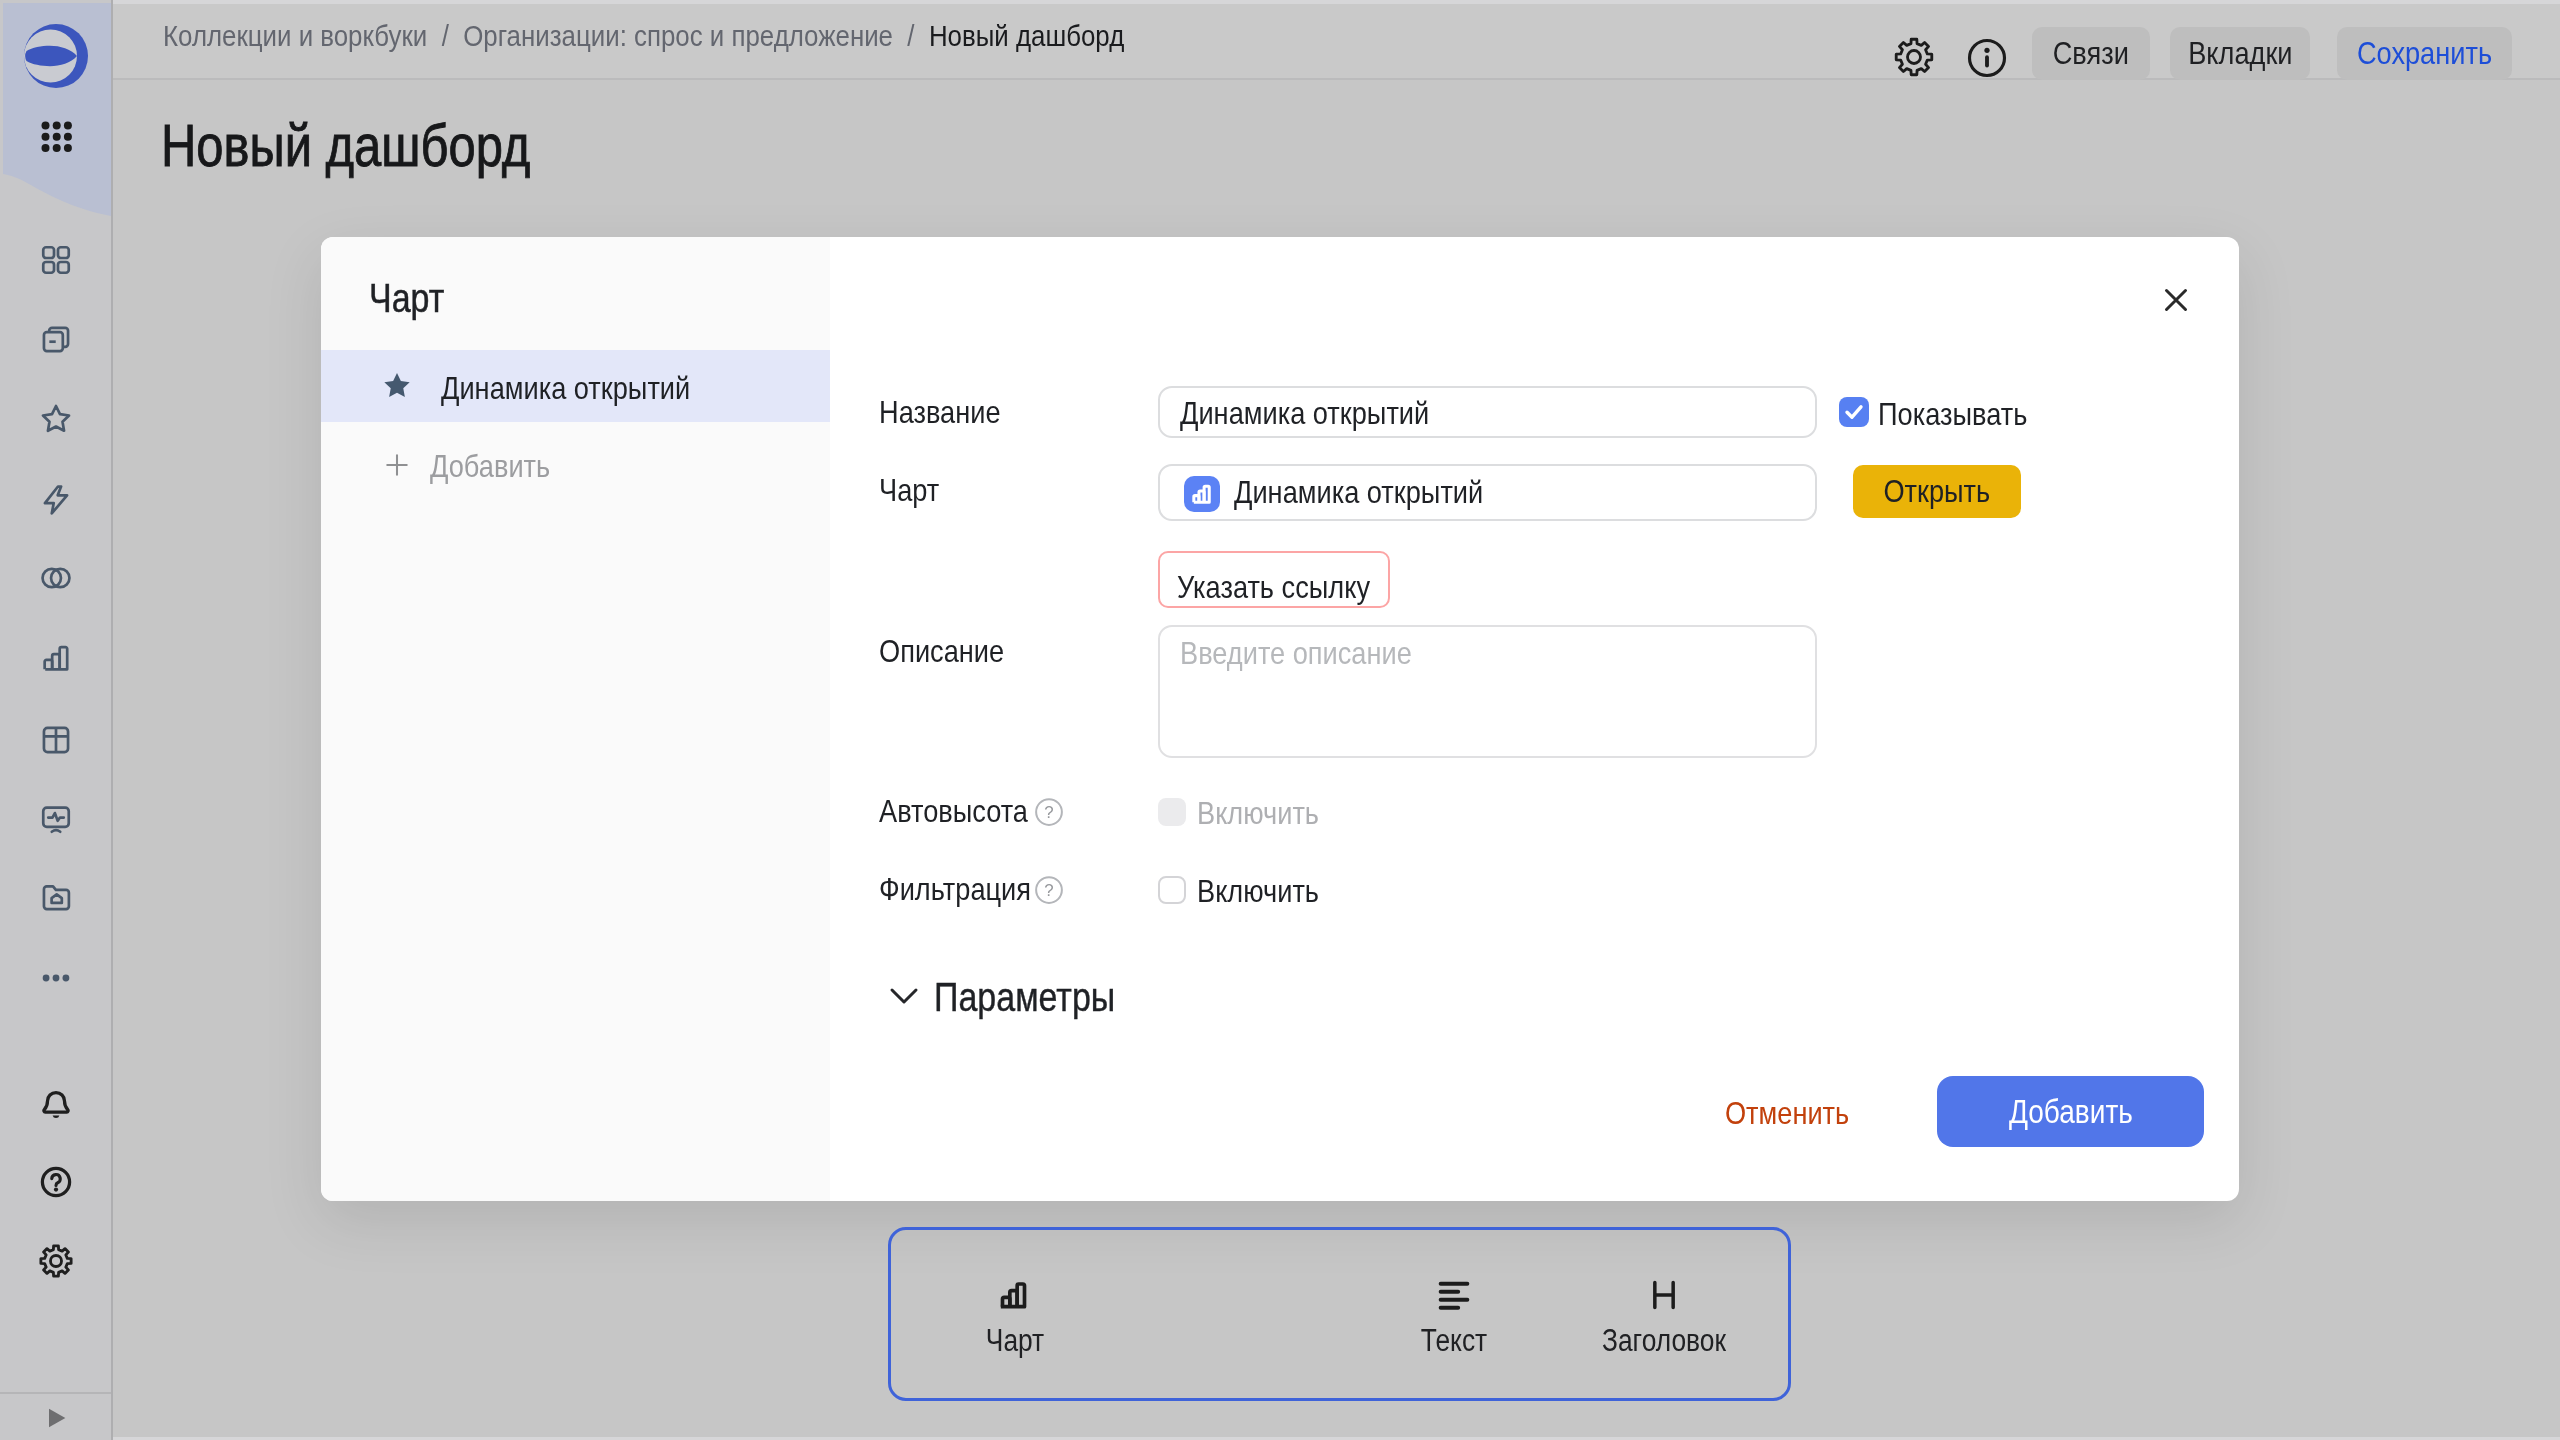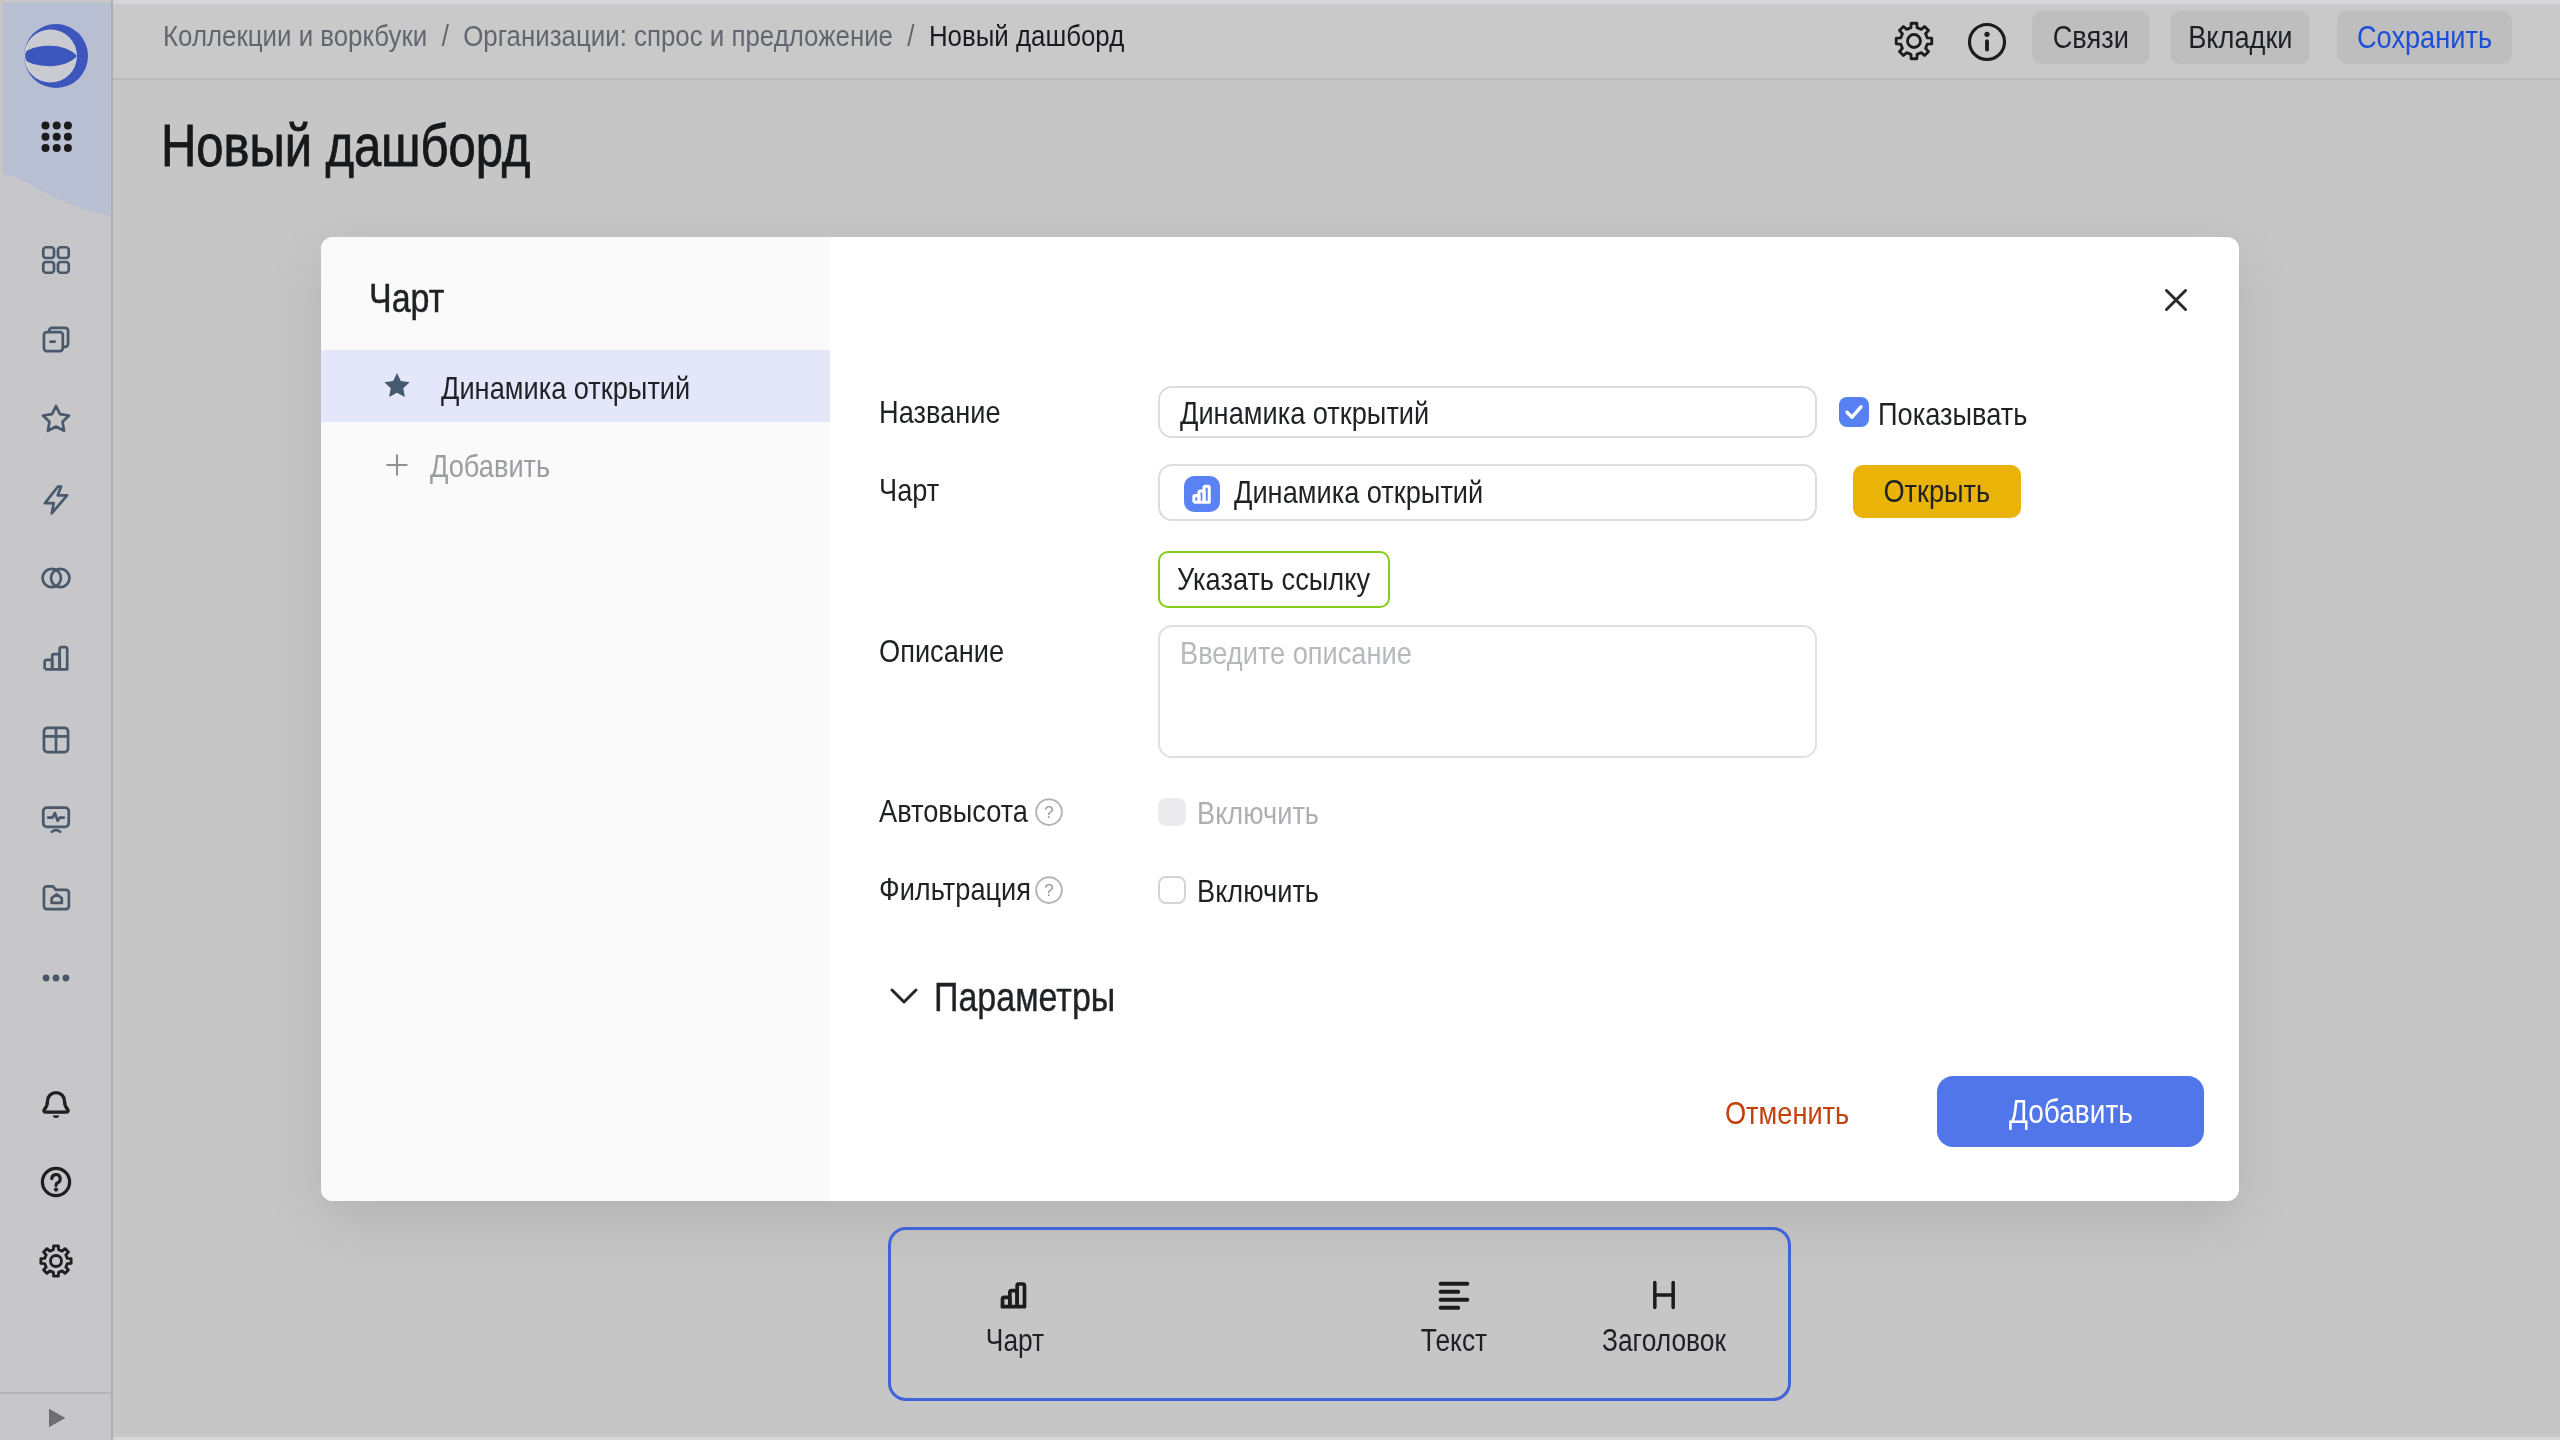--- a/index.html
+++ b/index.html
@@ -32,39 +32,39 @@
 #mladd{left:0;top:191px;width:509px;height:72px}
 #mladd .txt{left:109px;top:20px;font-size:32px;color:#9c9da0;transform:scaleX(.85);transform-origin:left top;white-space:nowrap}
 .label{font-size:32px;color:#1f2125;white-space:nowrap;transform:scaleX(.85);transform-origin:left top}
 .inp{left:837px;width:659px;background:#fff;border:2px solid #dcdddf;border-radius:14px}
 .inp .txt{position:absolute;left:20px;font-size:32px;color:#1f2125;white-space:nowrap;transform:scaleX(.85);transform-origin:left top}
 
 .cb{width:30px;height:30px;border-radius:8px}
 
 #openbtn{left:1532px;top:228px;width:168px;height:53px;background:#eab308;border-radius:10px;
  font-size:32px;color:#1f2125;display:flex;align-items:center;justify-content:center}
-#linkbtn{left:837px;top:314px;width:232px;height:57px;border:2px solid #84cc16;border-radius:10px;
- font-size:32px;color:#1f2125;display:flex;align-items:center;justify-content:center;background:#fff}
+#linkbtn{left:837px;top:314px;width:232px;height:57px;border:2px solid #fca5a5;border-radius:10px;
+ font-size:32px;color:#1f2125;display:flex;align-items:flex-end;justify-content:center;background:#fff}
 #cancel{left:1392px;top:858px;width:148px;font-size:32px;color:#c2410c}
 #addbtn{left:1616px;top:839px;width:267px;height:71px;background:#5176e9;border-radius:16px;
  color:#fff;font-size:33px;display:flex;align-items:center;justify-content:center}
 
 #toolbar{left:888px;top:1227px;width:903px;height:174px;border:3px solid #3f63d9;border-radius:18px}
 .titem{position:absolute;top:0;width:160px;height:100%;}
 .titem svg{position:absolute;left:50%;top:45px;transform:translateX(-50%)}
 .titem .lbl{position:absolute;left:50%;top:93px;transform:translateX(-50%) scaleX(.85);font-size:31px;color:#202124;white-space:nowrap}
 </style></head>
 <body>
 <div class="abs" id="topstrip"></div>
 <div class="abs" style="left:0;top:1437px;width:2560px;height:3px;background:#d6d6d8"></div>
 <div class="abs" id="header"></div>
 <div class="abs" id="sidebar"></div>
 <div class="abs" id="title">Новый дашборд</div>
 <div class="abs" id="crumbs">Коллекции и воркбуки&nbsp; /&nbsp; Организации: спрос и предложение&nbsp; /&nbsp; <span class="last">Новый дашборд</span></div>
-<div class="abs" id="hdrbtns" style="left:0;top:0;width:2520px;height:83px">
+<div class="abs" id="hdrbtns" style="left:0;top:16px;width:2520px;height:83px">
 <svg style="position:absolute;left:1894px;top:21px" width="40" height="40" viewBox="0 0 24 24" fill="none" stroke="#1c1c1c" stroke-width="1.7" stroke-linecap="round" stroke-linejoin="round">
       <path d="M10.16 4.01L10.31 1.33L13.69 1.33L13.84 4.01L16.35 5.05L18.35 3.26L20.74 5.65L18.95 7.65L19.99 10.16L22.67 10.31L22.67 13.69L19.99 13.84L18.95 16.35L20.74 18.35L18.35 20.74L16.35 18.95L13.84 19.99L13.69 22.67L10.31 22.67L10.16 19.99L7.65 18.95L5.65 20.74L3.26 18.35L5.05 16.35L4.01 13.84L1.33 13.69L1.33 10.31L4.01 10.16L5.05 7.65L3.26 5.65L5.65 3.26L7.65 5.05Z"></path>
       <circle cx="12" cy="12" r="3.9"></circle>
     </svg>
 <svg style="position:absolute;left:1966px;top:21px" width="42" height="42" viewBox="0 0 24 24" fill="none">
       <circle cx="12" cy="12" r="10" stroke="#1c1c1c" stroke-width="1.8"></circle>
       <circle cx="12" cy="7.6" r="1.5" fill="#1c1c1c"></circle>
       <rect x="10.9" y="10.4" width="2.2" height="7" rx="1.1" fill="#1c1c1c"></rect>
     </svg>
 <div class="hbtn" style="left:2032px;width:118px">

